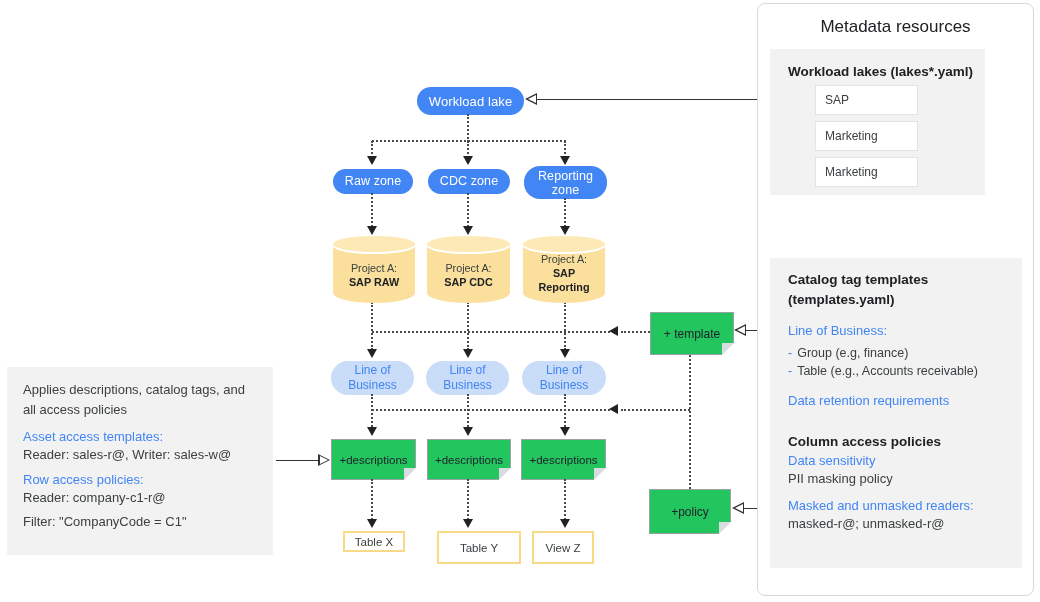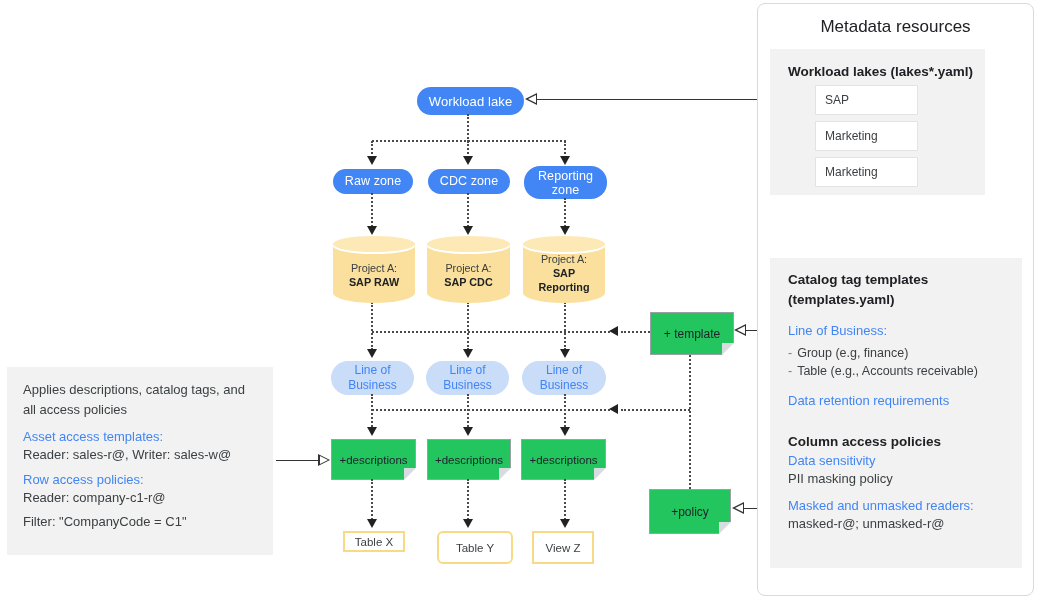--- a/index.html
+++ b/index.html
@@ -167,21 +167,21 @@
   <div class="note" style="left:521px; top:439px; width:85px; height:41px; font-size:11.5px;">+descriptions</div>
 
   <div class="vdot" style="left:371px; top:479px; height:41px;"></div>
   <div class="vdot" style="left:467px; top:479px; height:41px;"></div>
   <div class="vdot" style="left:564px; top:479px; height:41px;"></div>
   <div class="arr-down" style="left:367px; top:519px;"></div>
   <div class="arr-down" style="left:463px; top:519px;"></div>
   <div class="arr-down" style="left:560px; top:519px;"></div>
 
   <div class="tbox" style="left:343px; top:531px; width:62px; height:21px;">Table X</div>
-  <div class="tbox" style="left:437px; top:531px; width:76px; height:33px;border-radius:6px;">Table Y</div>
+  <div class="tbox" style="left:437px; top:531px; width:84px; height:33px;">Table Y</div>
   <div class="tbox" style="left:532px; top:531px; width:62px; height:33px;">View Z</div>
 
   <div class="note" style="left:649px; top:489px; width:82px; height:45px;">+policy</div>
   <div class="oarr-left" style="left:732px; top:502px;"></div>
   <div class="hsolid" style="left:744px; top:508px; width:27px;"></div>
 
   <div class="hsolid" style="left:537px; top:99px; width:278px;"></div>
   <div class="oarr-left" style="left:525px; top:93px;"></div>
 
   <div class="hsolid" style="left:276px; top:460px; width:42px;"></div>

